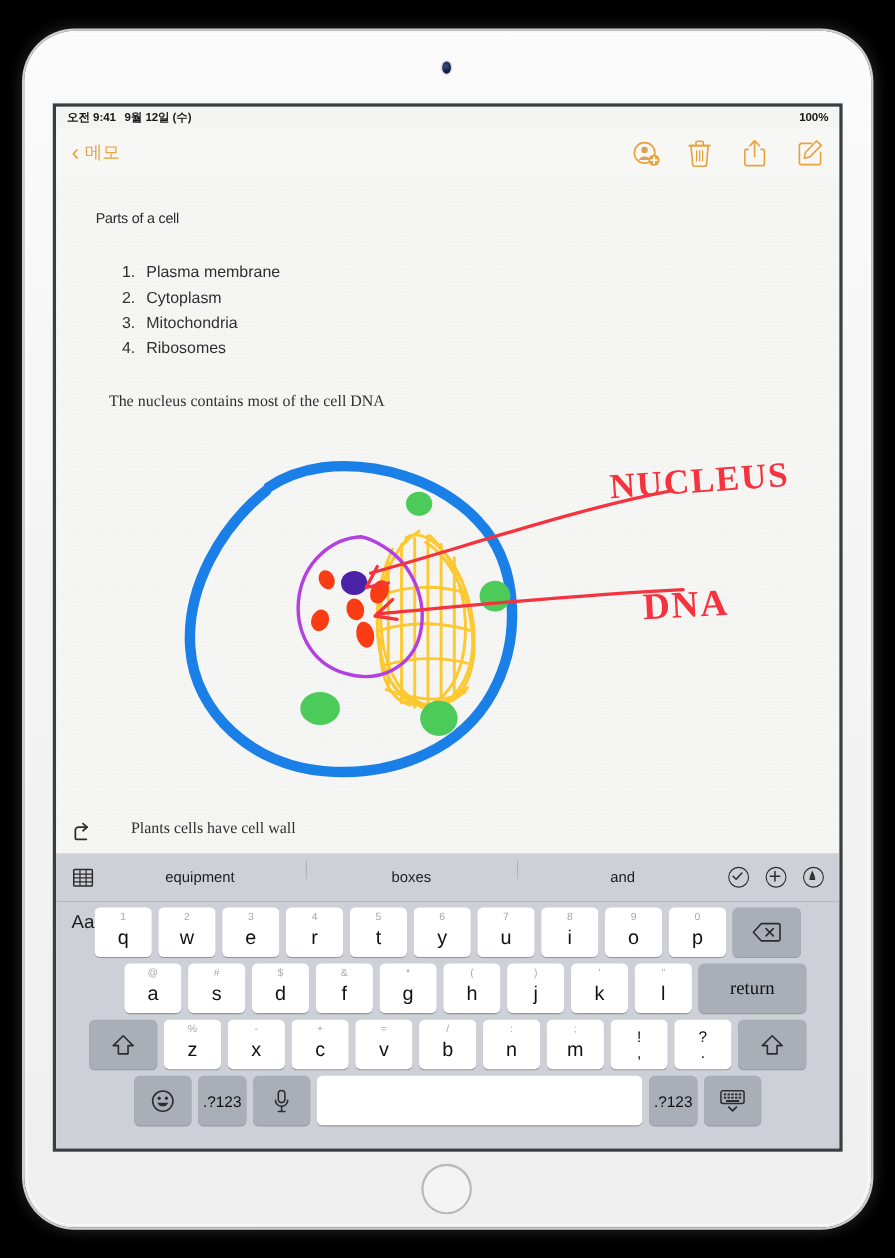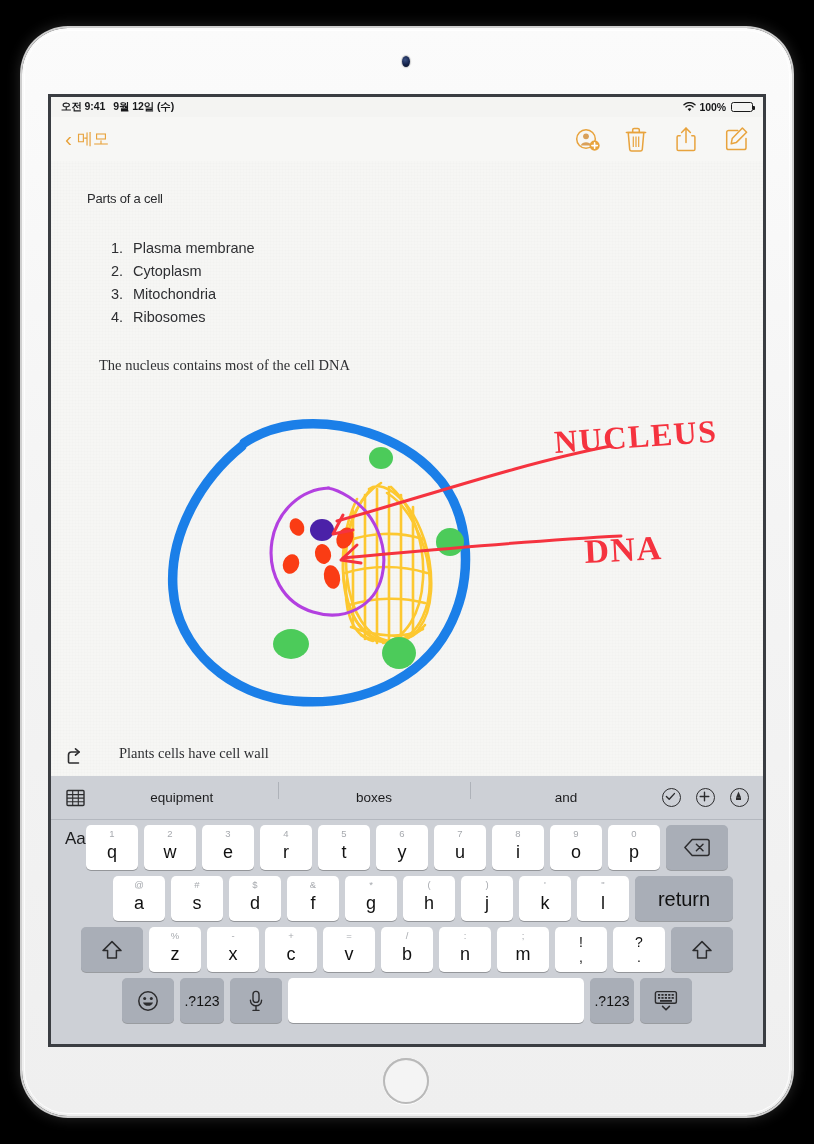--- a/index.html
+++ b/index.html
@@ -62,21 +62,21 @@
     width: 712px; height: 20px;
     display: flex; align-items: center;
     justify-content: space-between;
     padding: 0 10px;
     box-sizing: border-box;
     background: #f4f4f2;
     font-size: 10.5px; font-weight: bold; color: #17181a;
     letter-spacing: -0.1px;
   }
   .status-left { display:flex; align-items:center; gap:8px; }
-  .status-right { display:flex; align-items:center; gap:5px; }
+  .status-right { display:flex; align-items:center; gap:5px;flex-direction:column; }
   .wifi-icon { display:inline-block; width:12px; height:10px; position:relative; }
   .battery {
     width: 22px; height: 10px;
     border: 1px solid #1a1a1a; border-radius: 2.5px;
     position: relative; box-sizing: border-box; padding: 1px;
   }
   .battery::after {
     content:""; position:absolute; right:-3px; top:3px;
     width:1.6px; height:4px; background:#1a1a1a; border-radius:0 1px 1px 0;
   }
@@ -165,21 +165,21 @@
     position:relative; cursor:pointer;
   }
   .key .main { font-size:18px; color:#111; line-height:1; }
   .key .sub {
     position:absolute; top:4px; font-size:9.5px; color:#a6a9ae; line-height:1;
   }
   .key.dual .main { margin-top:8px; }
   .key.gray { background:#a9aeb7; box-shadow:0 1px 0 rgba(0,0,0,0.25); }
   .key.wide-bs { width:62px; }
   .key.wide-return { width:98px; font-size:14px; }
-  .key.wide-return .main { font-size:20px; }
+  .key.wide-return .main { font-size:17px;font-family:Liberation Serif, serif; }
   .key.shift { width:62px; }
   .key.spacebar { width:296px; }
   .key.small { width:52px; }
   .key.num { width:44px; }
   .row-1 { padding-left:0; }
   .row-2 { padding-left:0; }
   .key .main.sym-two { display:flex; flex-direction:column; align-items:center; line-height:1.05; }
   .key .main.sym-two .top { font-size:14px; }
   .key .main.sym-two .bot { font-size:14px; }
   svg { display:block; }

